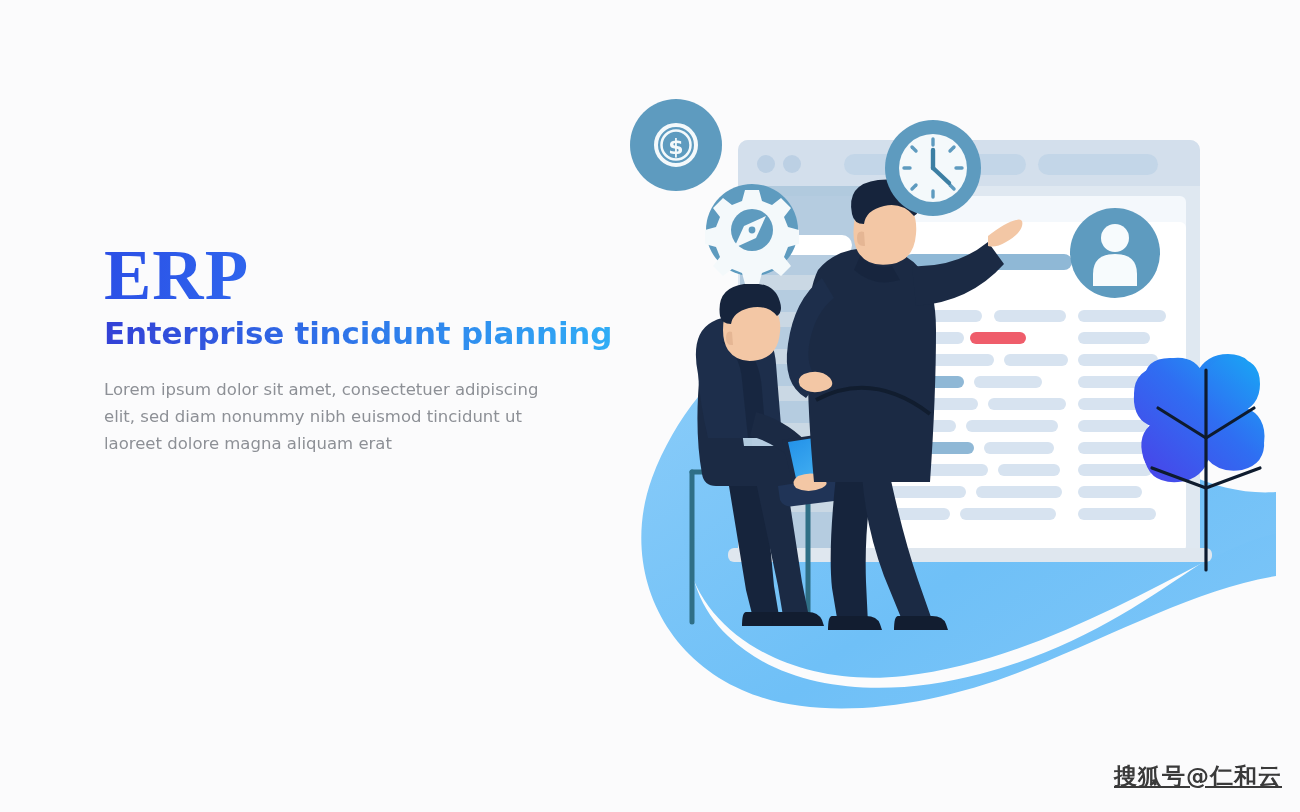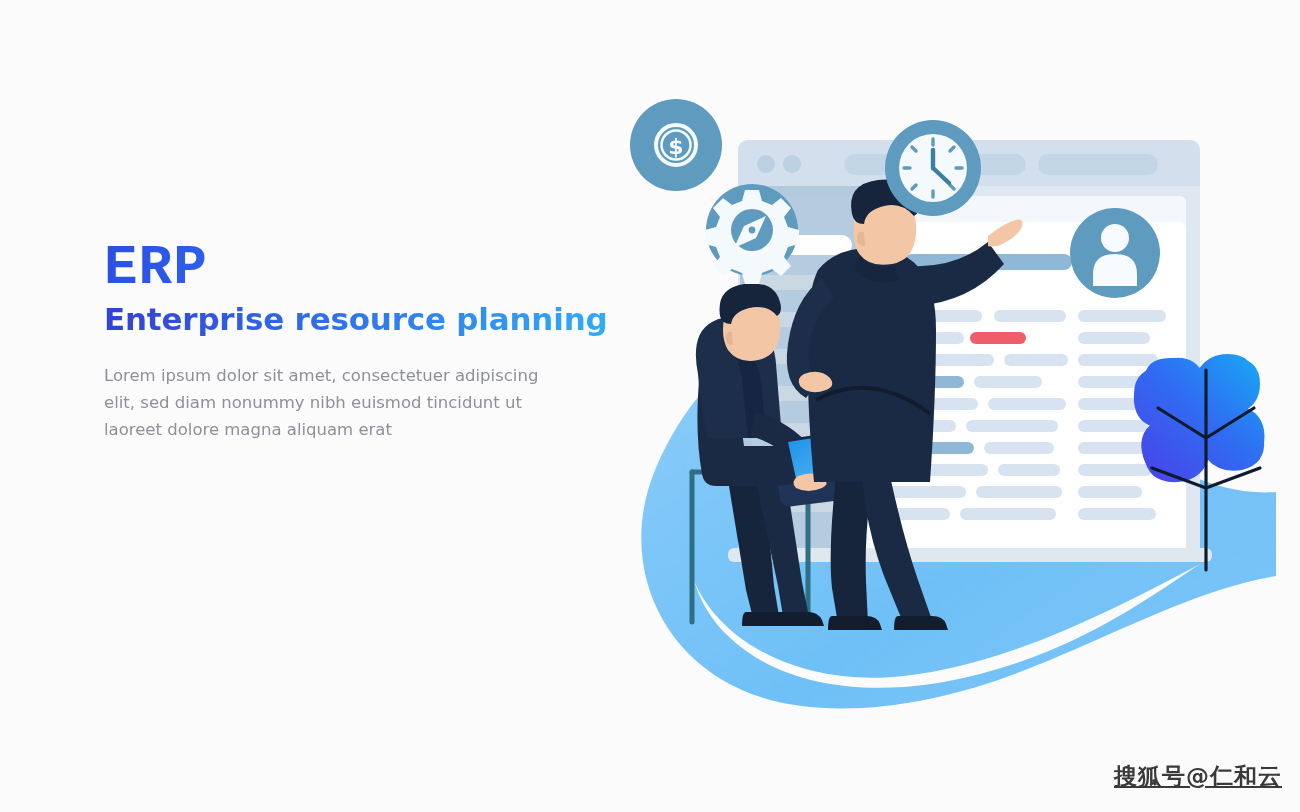--- a/index.html
+++ b/index.html
@@ -8,29 +8,29 @@
     background:#fbfbfc;
     font-family:"Liberation Sans","DejaVu Sans",sans-serif;
     overflow:hidden;
     position:relative;
   }
   .stage{position:absolute;inset:0;width:1300px;height:812px;overflow:hidden;background:#fbfbfc;}
 
   
   .copy{position:absolute;left:104px;top:242px;width:540px;}
   .erp-title{
-    font-size:56px;
+    font-size:71px;
     font-weight:700;
     letter-spacing:1px;
     line-height:0.95;
     margin:0;
     background:linear-gradient(100deg,#2b4fe6 0%,#3173f2 45%,#3fa0fb 100%);
     -webkit-background-clip:text;background-clip:text;
     color:transparent;-webkit-text-fill-color:transparent;
-    font-family:Liberation Mono, monospace;
+    font-family:Liberation Serif, serif;
   }
   .erp-sub{
     font-size:31px;
     font-weight:700;
     margin:6px 0 0 0;
     letter-spacing:-0.2px;
     background:linear-gradient(95deg,#3340d6 0%,#2f6fe8 40%,#30b4f7 100%);
     -webkit-background-clip:text;background-clip:text;
     color:transparent;-webkit-text-fill-color:transparent;
     font-family:"DejaVu Sans","Liberation Sans",sans-serif;
@@ -59,21 +59,21 @@
   .illus{position:absolute;left:560px;top:40px;width:720px;height:690px;}
   .illus svg{display:block;width:720px;height:690px;}
 </style>
 </head>
 <body>
 
 <div class="stage">
 
   <div class="copy">
     <h1 class="erp-title">ERP</h1>
-    <h2 class="erp-sub">Enterprise resource planning</h2>
+    <h2 class="erp-sub">Enterprise tincidunt planning</h2>
     <p class="erp-body">Lorem ipsum dolor sit amet, consectetuer adipiscing elit, sed diam nonummy nibh euismod tincidunt ut laoreet dolore magna aliquam erat</p>
   </div>
 
   <div class="illus">
     <svg viewBox="0 0 720 690" xmlns="http://www.w3.org/2000/svg">
       <defs>
         <linearGradient id="leafGrad" x1="0" y1="1" x2="1" y2="0">
           <stop offset="0%" stop-color="#4b40e8"></stop>
           <stop offset="55%" stop-color="#2f6ef2"></stop>
           <stop offset="100%" stop-color="#18a9f5"></stop>

